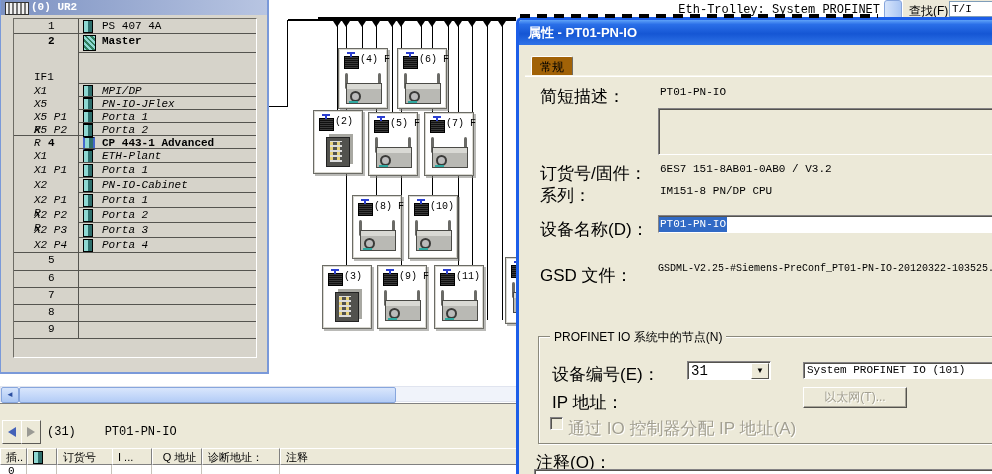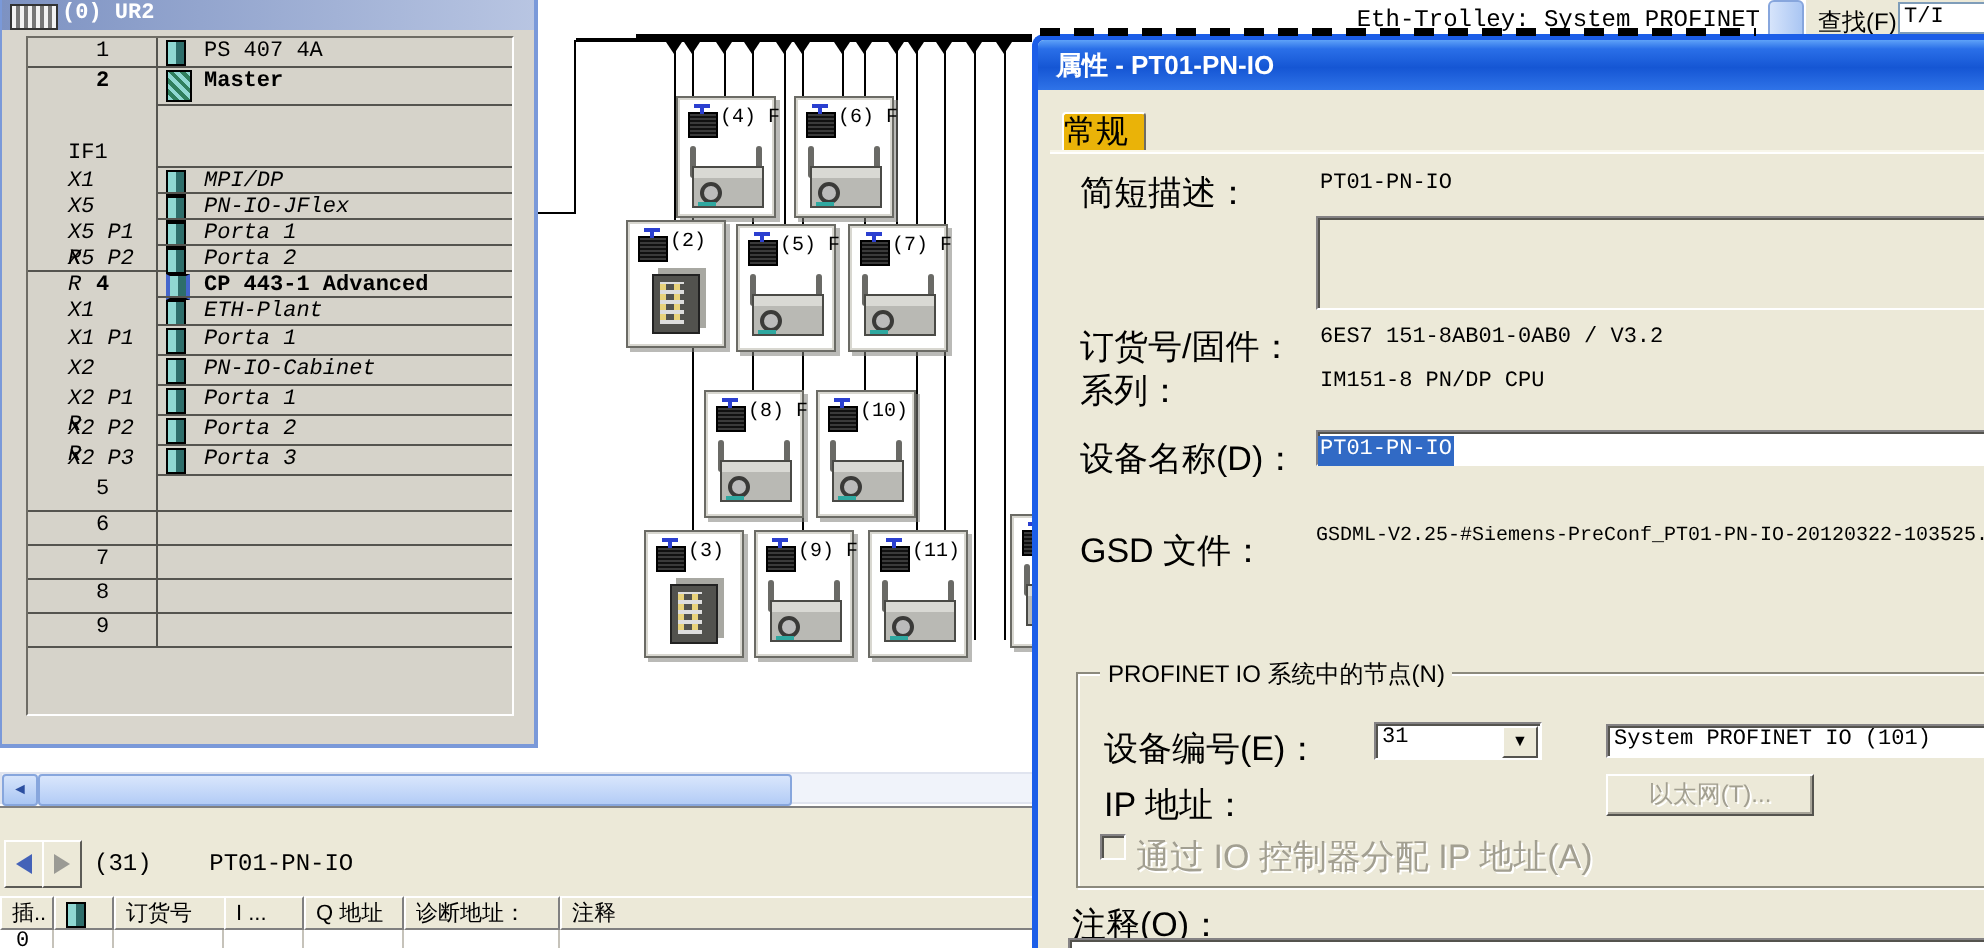--- a/index.html
+++ b/index.html
@@ -91,35 +91,35 @@
   #row0 .gline{position:absolute;top:0;width:1px;height:10px;background:#c6c3ba}
 
   
   #dialog{left:516px;top:17px;width:476px;height:457px;z-index:10;
         border-left:3px solid #1c5ee8;border-top:3px solid #1c5ee8;border-radius:6px 0 0 0;
         background:#ece9d8;box-sizing:content-box}
   #dlg-title{left:0;top:0;width:100%;height:25px;border-radius:3px 0 0 0;
         background:linear-gradient(180deg,#5ea2f8 0%,#2a6fe8 18%,#1556d4 55%,#2f73e8 100%);
         color:#fff;font-weight:bold;font-size:13px;line-height:25px;padding-left:9px;box-sizing:border-box}
   #dlg-body{left:0;top:25px;width:476px;height:432px;background:#ece9d8}
-  #dlg-tab{left:12px;top:11px;width:40px;height:20px;background:#eab308;text-align:left;line-height:20px;font-size:16px;
+  #dlg-tab{left:12px;top:11px;width:40px;height:20px;background:#a16207;text-align:center;line-height:20px;font-size:12px;
         border-top:1px solid #fff;border-left:1px solid #fff;border-right:1px solid #6e6c65;border-radius:2px 2px 0 0}
   #dlg-tabline{left:6px;top:31px;width:470px;height:1px;background:#fff;box-shadow:0 -1px 0 #f8f6ea}
   .lbl{position:absolute;font-size:17px;white-space:nowrap}
   .val{position:absolute;font-size:11px;white-space:nowrap}
   .sunken{position:absolute;background:#ece9d8;border-top:1px solid #848284;border-left:1px solid #848284;
         border-right:1px solid #fff;border-bottom:1px solid #fff;box-shadow:inset 1px 1px 0 #54534e}
   .sunken.white{background:#fff}
   .btn{position:absolute;background:#ece9d8;border:1px solid;border-color:#fff #54534e #54534e #fff;
         box-shadow:inset -1px -1px 0 #a7a498;text-align:center;font-size:12px}
   .disabled{color:#a29f91;text-shadow:1px 1px 0 #fff}
   #dev-name-input{left:139px;top:170px;width:340px;height:16px}
   #dev-name-input .sel{display:inline-block;background:#316ac5;color:#fff;font-size:11px;line-height:15px;padding:0 1px}
   #combo-field{left:168px;top:316px;width:82px;height:17px}
-  #combo-field .cval{position:absolute;left:3px;top:1px;font-size:11px}
+  #combo-field .cval{position:absolute;left:3px;top:1px;font-size:14px}
   #combo-btn{position:absolute;right:1px;top:1px;width:16px;height:14px;background:#ece9d8;
         border:1px solid;border-color:#fff #54534e #54534e #fff;font-size:8px;line-height:13px;text-align:center}
   .group{position:absolute;border:1px solid #8b897c;box-shadow:1px 1px 0 #fff,inset 1px 1px 0 #fff}
   .grouplbl{position:absolute;background:#ece9d8;padding:0 4px;font-size:12px;white-space:nowrap}
   #chk{left:31px;top:372px;width:11px;height:11px}
   #gsd-val{font-size:10px}
 </style>
 </head>
 <body>
 
@@ -344,20 +344,25 @@
         <div class="rrow ksub nameline" style="height: 15px;">
           <div class="rslot mono">X2 P2 R</div>
           <div class="ricon "></div>
           <div class="rname mono">Porta 2</div>
         </div>
         <div class="rrow ksub nameline" style="height: 15px;">
           <div class="rslot mono">X2 P3</div>
           <div class="ricon "></div>
           <div class="rname mono">Porta 3</div>
         </div>
+        <div class="rrow ksub fullline" style="height: 15px;">
+          <div class="rslot mono">X2 P4</div>
+          <div class="ricon "></div>
+          <div class="rname mono">Porta 4</div>
+        </div>
         <div class="rrow knum kn1 fullline" style="height: 18px;">
           <div class="rslot mono">5</div>
           <div class="rname mono"></div>
         </div>
         <div class="rrow knum kn1 fullline" style="height: 17px;">
           <div class="rslot mono">6</div>
           <div class="rname mono"></div>
         </div>
         <div class="rrow knum kn1 fullline" style="height: 17px;">
           <div class="rslot mono">7</div>
@@ -391,21 +396,21 @@
     <div class="navbtn" style="left:21px"><span class="arrow right"></span></div>
     <div class="abs mono" id="nav-text">
       <span>(31)</span>&nbsp;&nbsp;&nbsp;
       <span>PT01-PN-IO</span>
     </div>
     <div class="abs" id="lheader">
         <div class="hcell" style="left: 0px; width: 27px;">插..</div>
         <div class="hcell" style="left: 27px; width: 30px;"><div class="ricon" style="position: static; display: inline-block; margin-top: 2px;"></div></div>
         <div class="hcell" style="left: 57px; width: 73px;">订货号</div>
         <div class="hcell" style="left: 112px; width: 40px;">I ...</div>
-        <div class="hcell" style="left: 152px; width: 50px;">Q 地址</div>
+        <div class="hcell" style="left: 152px; width: 50px; text-align: center;">Q 地址</div>
         <div class="hcell" style="left: 202px; width: 78px;">诊断地址：</div>
         <div class="hcell" style="left: 280px; width: 238px;">注释</div>
       </div>
     <div class="abs mono" id="row0">
       <span style="position:absolute;left:8px;top:0;font-size:11px">0</span>
     <div class="gline" style="left: 26px;"></div>
         <div class="gline" style="left: 56px;"></div>
         <div class="gline" style="left: 111px;"></div>
         <div class="gline" style="left: 151px;"></div>
         <div class="gline" style="left: 201px;"></div>

